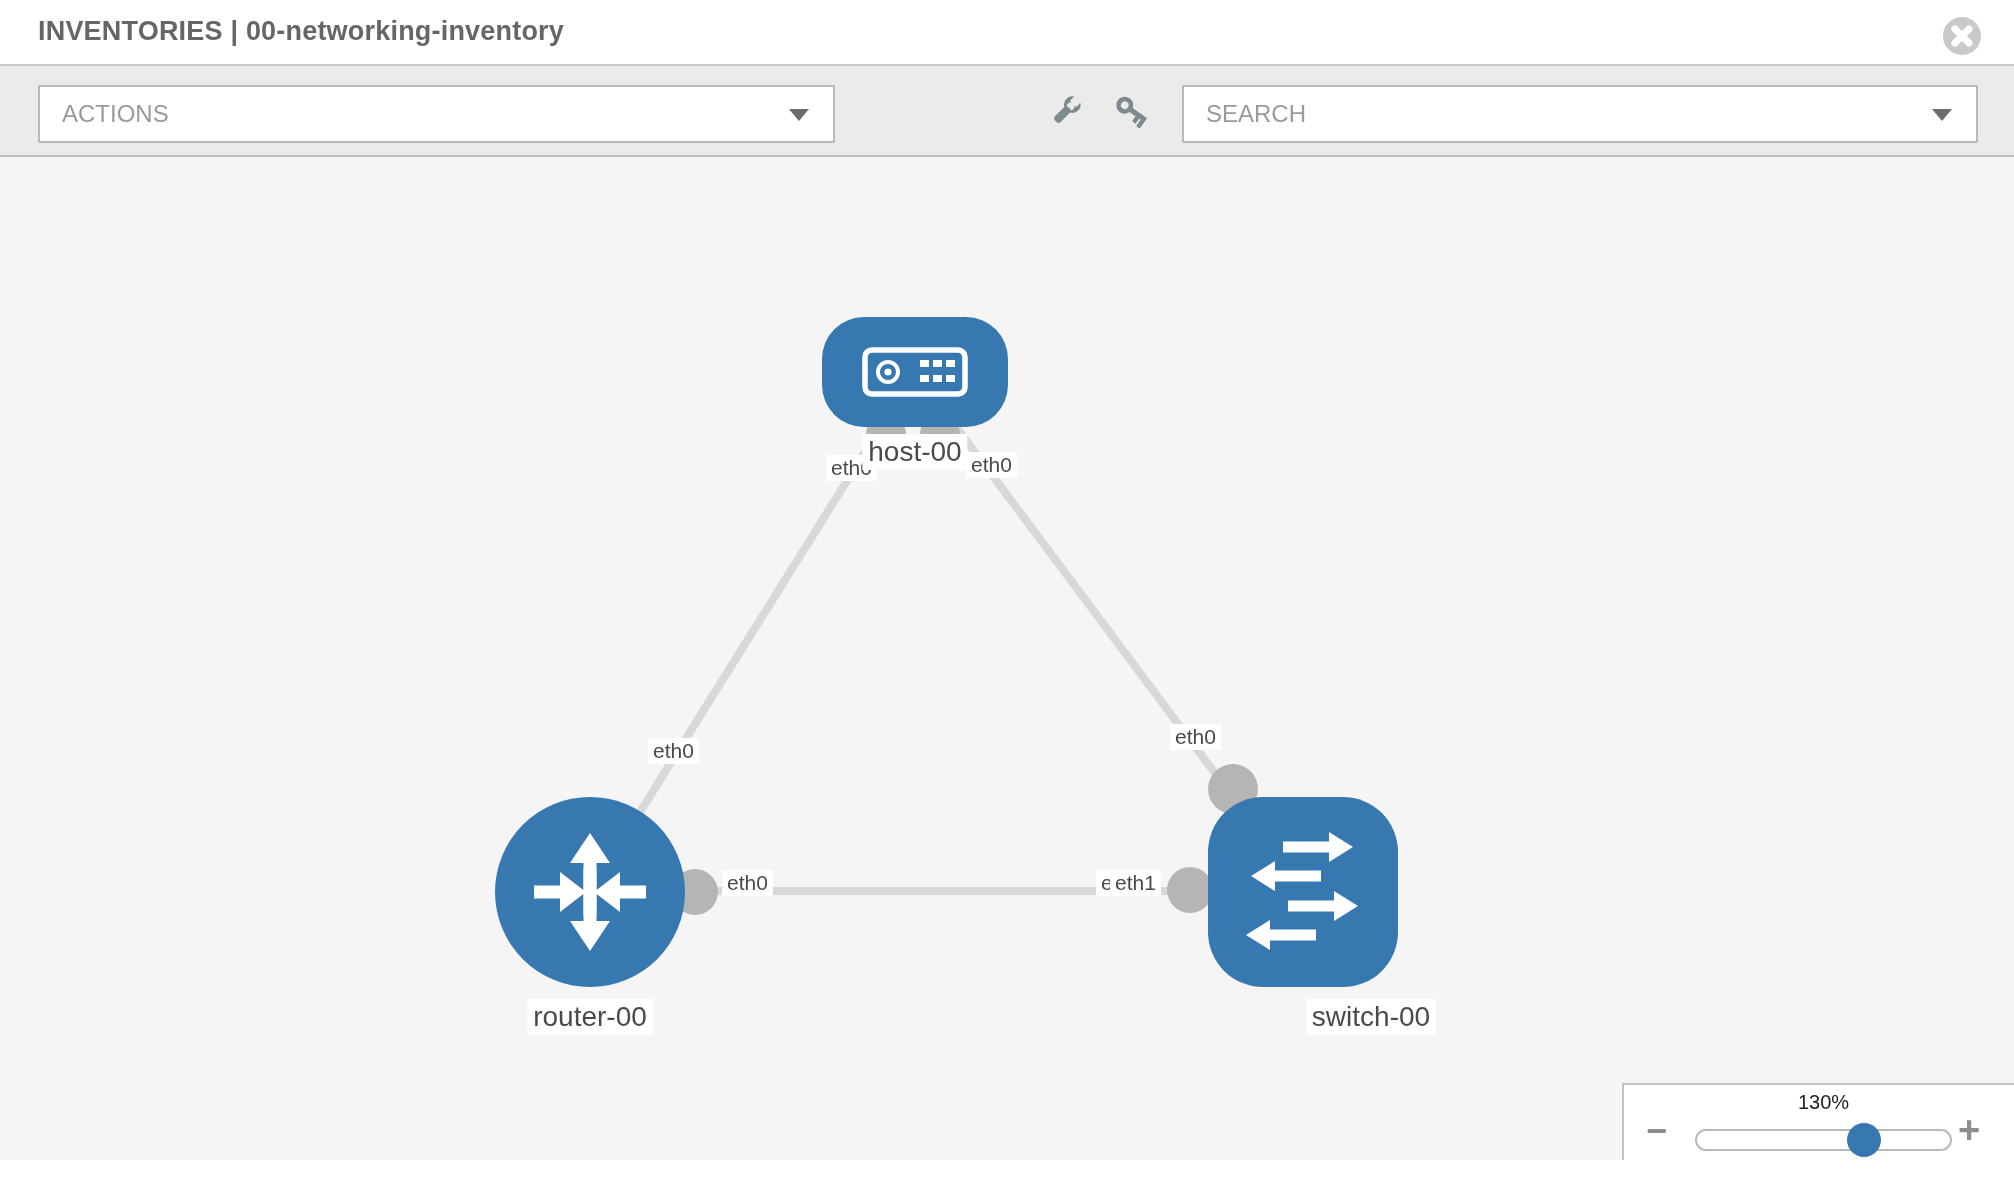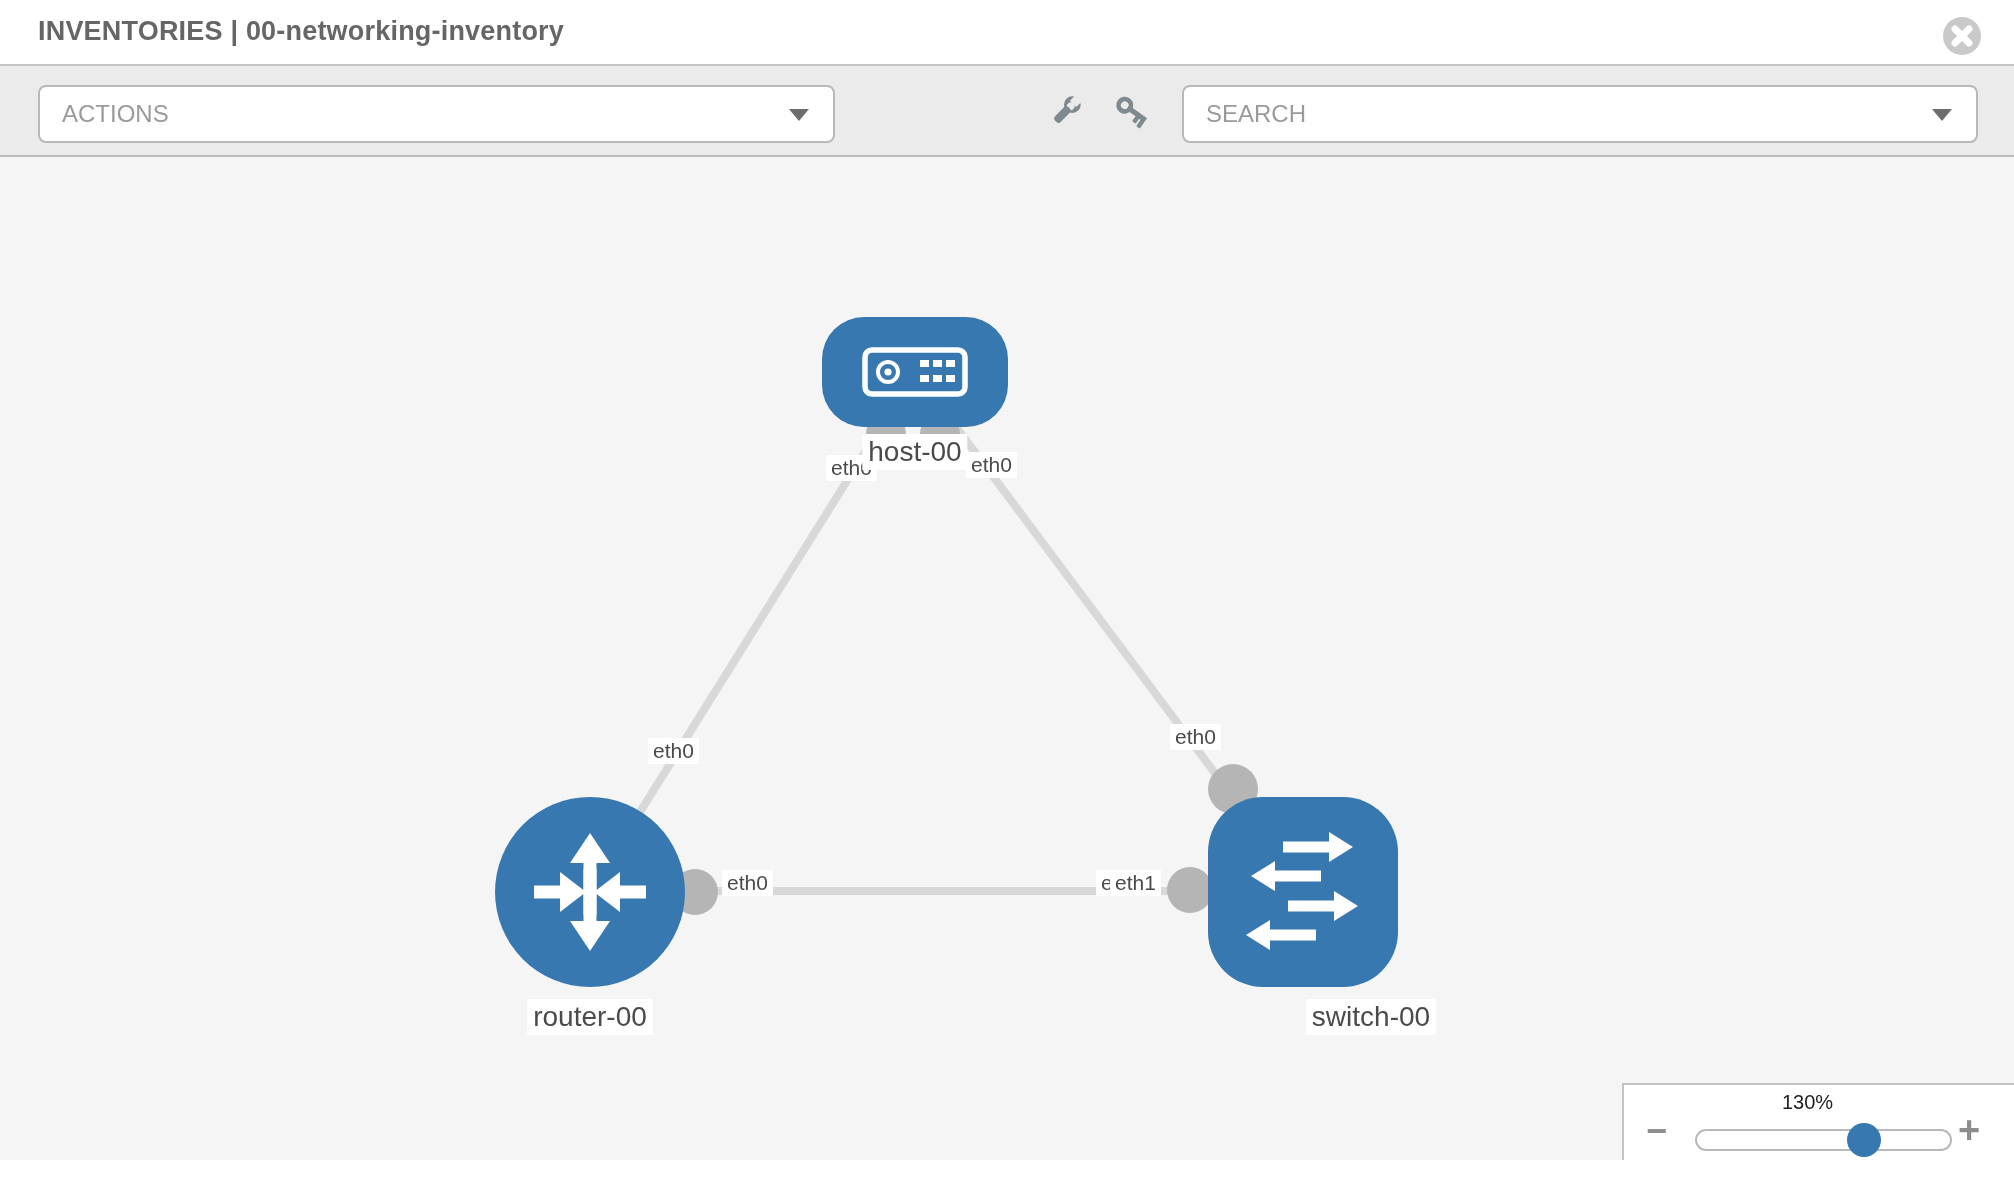--- a/index.html
+++ b/index.html
@@ -10,21 +10,21 @@
   .header { position: absolute; top: 0; left: 0; width: 100%; height: 66px;
             background: #ffffff; border-bottom: 2px solid #c6c6c6; }
   .page-title { position: absolute; left: 38px; top: 16px; font-size: 27px; font-weight: bold;
                 color: #666666; letter-spacing: 0.2px; }
   .close-btn { position: absolute; right: 32px; top: 16px; width: 40px; height: 40px; cursor: pointer; }
 
   
   .toolbar { position: absolute; top: 66px; left: 0; width: 100%; height: 91px;
              background: #ebebeb; border-bottom: 2px solid #bdbdbd; }
   .dropdown { position: absolute; top: 19px; height: 58px; background: #ffffff;
-              border: 2px solid #b9b9b9; border-radius: 8px; cursor: pointer; }
+              border: 2px solid #b9b9b9; border-radius: 0; cursor: pointer; }
   .dropdown .dd-label { position: absolute; left: 22px; top: 50%; transform: translateY(-50%);
                         font-size: 24px; color: #9a9a9a; }
   .caret { position: absolute; right: 24px; top: 50%; margin-top: -5px; width: 0; height: 0;
            border-left: 10px solid transparent; border-right: 10px solid transparent;
            border-top: 12px solid #6d6d6d; }
   .dd-actions { left: 38px; width: 797px; }
   .dd-search  { left: 1182px; width: 796px; }
   .tool-icon { position: absolute; top: 26px; cursor: pointer; }
   .tool-icon.wrench { left: 1047px; }
   .tool-icon.key    { left: 1114px; }
@@ -33,21 +33,21 @@
   .canvas { position: absolute; top: 157px; left: 0; width: 2014px; height: 1043px; background: #f5f5f5; }
   .topo-svg { position: absolute; top: 0; left: 0; }
 
   .node-label, .iface-label { position: absolute; background: #ffffff; color: #4a4a4a; white-space: nowrap; }
   .node-label { font-size: 28px; padding: 2px 6px; transform: translateX(-50%); }
   .iface-label { font-size: 21px; padding: 1px 5px; }
 
   
   .zoom-panel { position: absolute; left: 1622px; top: 926px; width: 392px; height: 117px;
                 background: #ffffff; border-left: 2px solid #c3c3c3; border-top: 2px solid #c3c3c3; }
-  .zoom-level { position: absolute; left: 55px; top: 6px; width: 257px; text-align: center;
+  .zoom-level { position: absolute; left: 71px; top: 6px; width: 257px; text-align: center;
                 font-size: 20px; color: #1f1f1f; }
   .zoom-out { position: absolute; left: 22px; top: 28px; font-size: 36px; font-weight: bold;
               color: #8d8d8d; cursor: pointer; line-height: 1; }
   .zoom-in  { position: absolute; left: 334px; top: 26px; font-size: 38px; font-weight: bold;
               color: #8d8d8d; cursor: pointer; line-height: 1; }
   .zoom-track { position: absolute; left: 71px; top: 44px; width: 257px; height: 22px;
                 background: #ffffff; border: 2px solid #b9b9b9; border-radius: 12px; cursor: pointer; }
   .zoom-thumb { position: absolute; left: 223px; top: 38px; width: 34px; height: 34px;
                 border-radius: 50%; background: var(--node-blue, #3778b0); cursor: grab; }
 </style>

